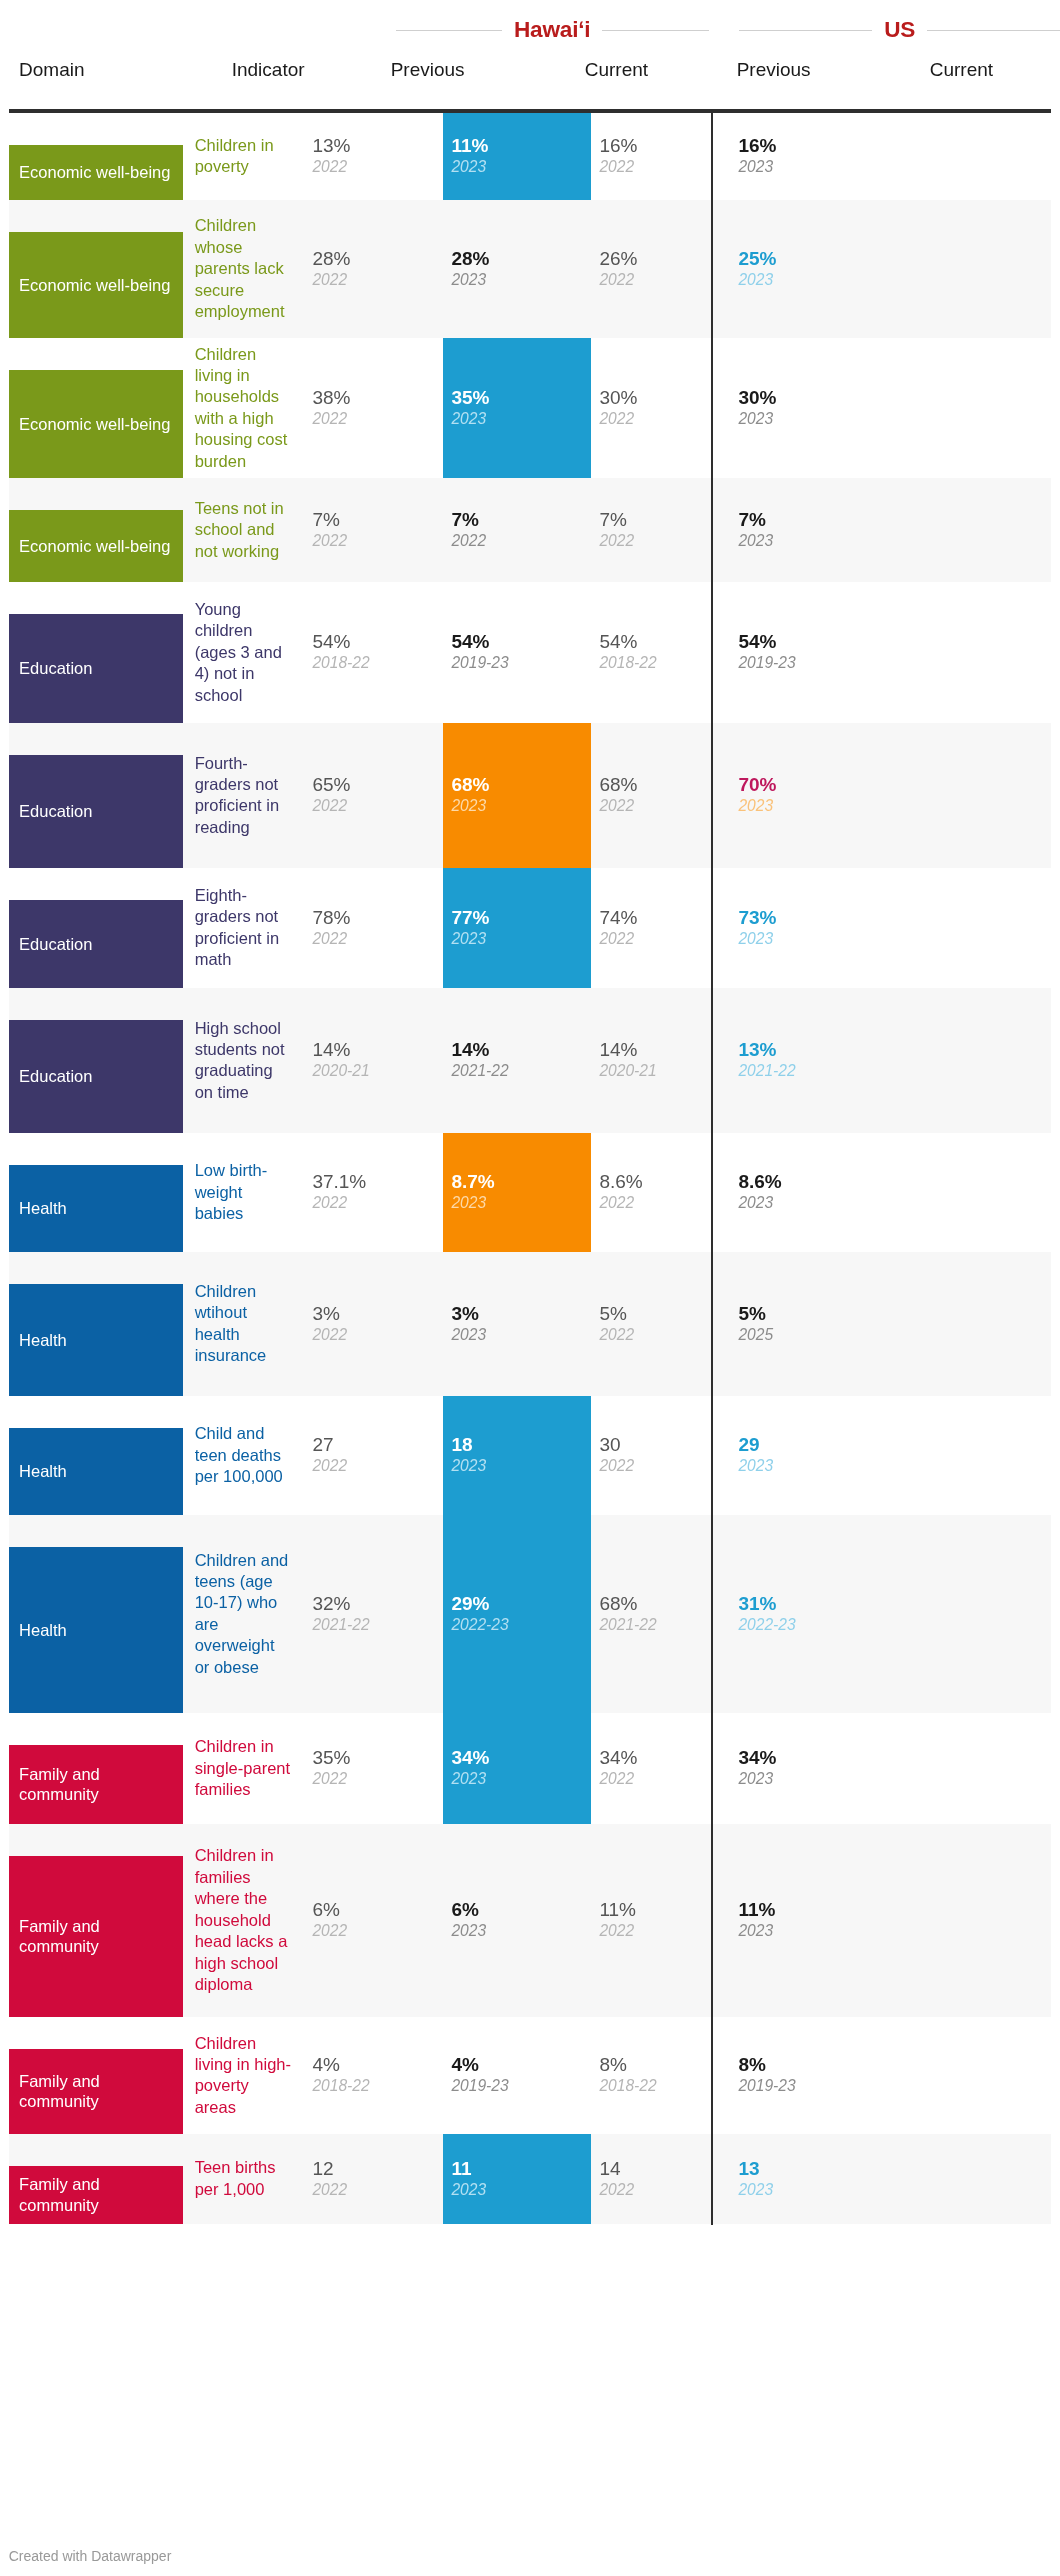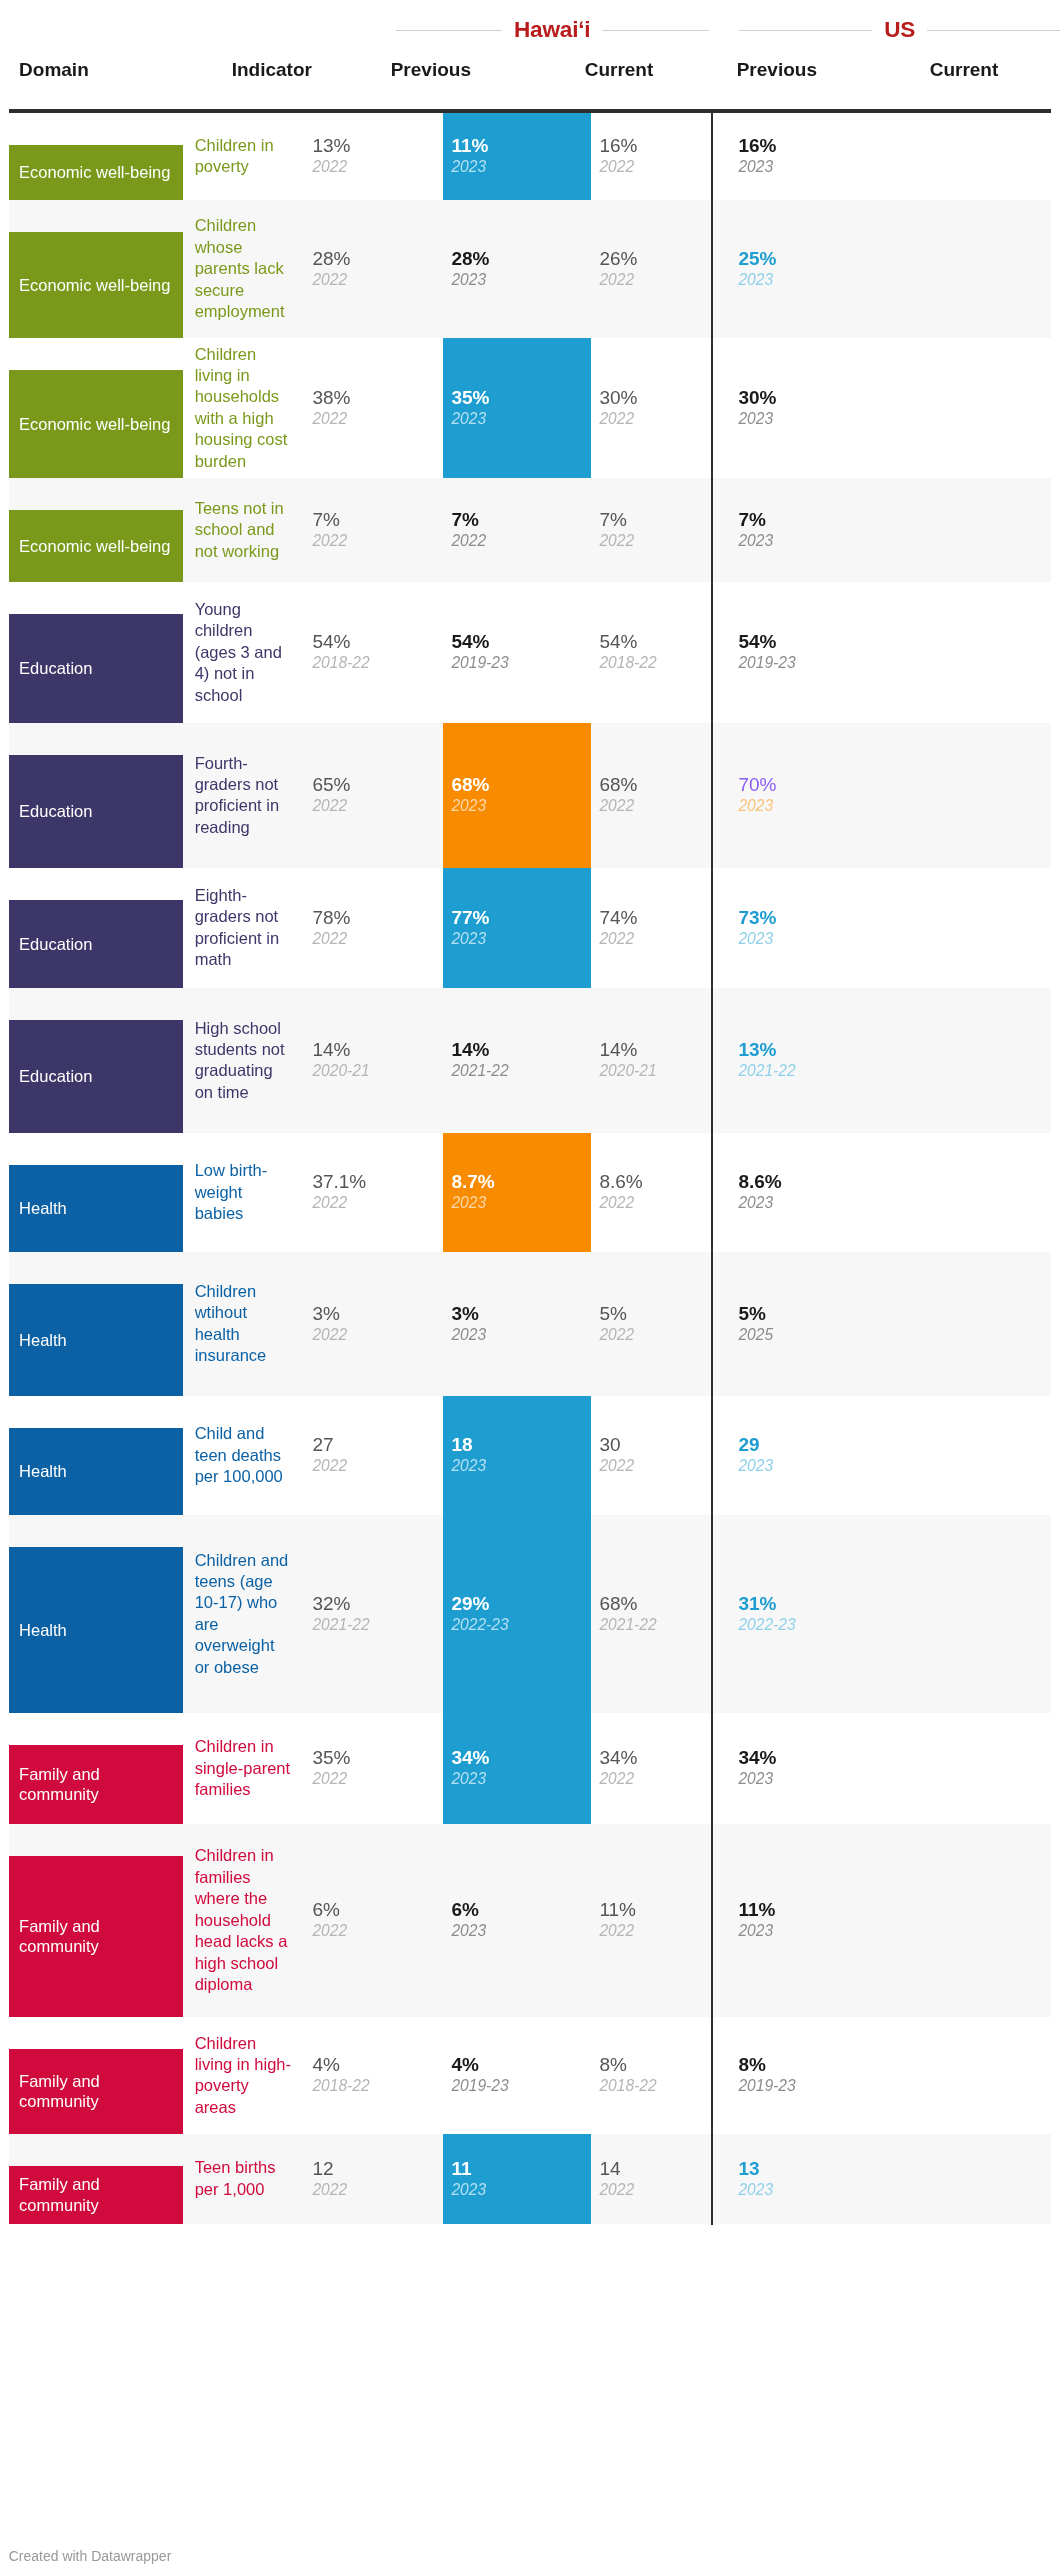--- a/index.html
+++ b/index.html
@@ -56,21 +56,21 @@
 
   
   .col-header {
     position: relative;
     height: 40px;
   }
   .col-header .ch {
     position: absolute;
     top: 0;
     font-size: 19px;
-    font-weight: bold;
+    font-weight: normal;
     color: #1a1a1a;
     white-space: nowrap;
   }
   #ch-domain    { left: 10.4px; }
   #ch-indicator { left: 198px; margin-left: 25px; }
   #ch-hi-prev   { left: 382px; }
   #ch-hi-curr   { left: 576px; }
   #ch-us-prev   { left: 728px; }
   #ch-us-curr   { left: 921px; }
 
@@ -137,21 +137,21 @@
   
   .cell-num.hl-blue   { background: #1d9dd0; }
   .cell-num.hl-orange { background: #f88b00; }
   .cell-num.hl-blue .v, .cell-num.hl-orange .v { color: #ffffff; font-weight: bold; }
   .cell-num.hl-blue .y { color: #b3e0f2; }
   .cell-num.hl-orange .y { color: #fdd9a8; }
 
   
   .cell-num.tint-blue .v   { color: #1d9dd0; font-weight: bold; }
   .cell-num.tint-blue .y   { color: #8fd0ea; }
-  .cell-num.tint-orange .v { color: #8b5cf6; font-weight: normal; }
+  .cell-num.tint-orange .v { color: #be185d; font-weight: bold; }
   .cell-num.tint-orange .y { color: #fac27a; }
 
   
   .divider {
     position: absolute;
     top: 0;
     left: 702px;
     width: 2.6px;
     background: #2e2e2e;
   }

